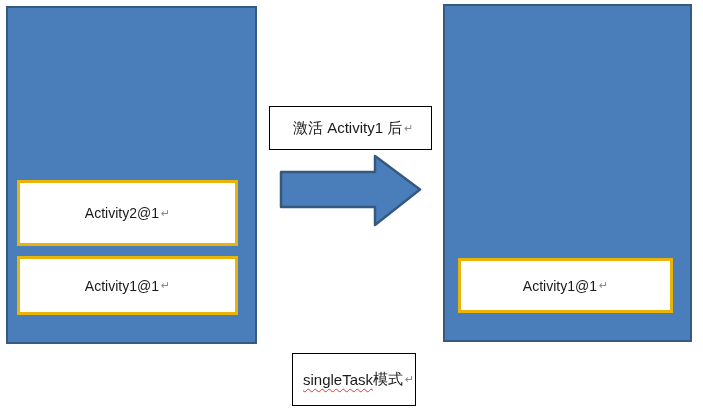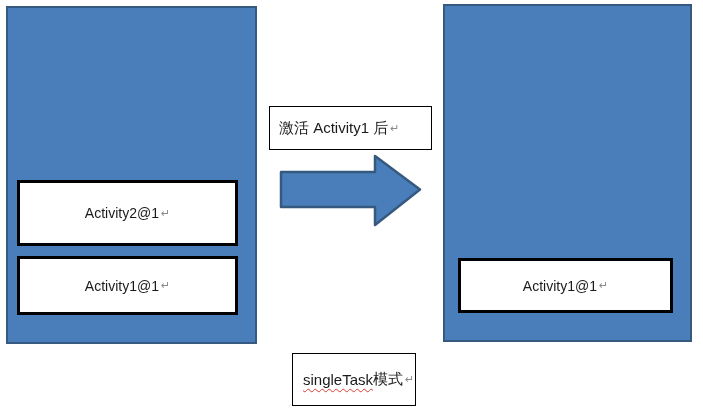--- a/index.html
+++ b/index.html
@@ -15,42 +15,42 @@
     position: absolute;
     background: #4a7ebb;
     border: 2px solid #36597f;
     box-sizing: border-box;
   }
   #left-stack  { left: 6px;   top: 6px; width: 251px; height: 338px; }
   #right-stack { left: 443px; top: 4px; width: 249px; height: 338px; }
   .activity-box {
     position: absolute;
     background: #ffffff;
-    border: 3px solid #000000;
+    border: 3px solid #eab308;
     box-sizing: border-box;
     display: flex;
     align-items: center;
     justify-content: center;
     font-size: 14px;
     color: #1a1a1a;
   }
   #left-box-1  { left: 9px;  top: 172px; width: 221px; height: 66px; }
   #left-box-2  { left: 9px;  top: 248px; width: 221px; height: 59px; }
   #right-box-1 { left: 13px; top: 252px; width: 215px; height: 55px; }
   .plain-label {
     position: absolute;
     background: #ffffff;
     border: 1px solid #000000;
     box-sizing: border-box;
     display: flex;
     align-items: center;
     font-size: 15px;
     color: #1a1a1a;
   }
-  #transition-label-box { left: 269px; top: 106px; width: 163px; height: 44px; padding-left: 9px; }
+  #transition-label-box { left: 269px; top: 106px; width: 163px; height: 44px; padding-left: 23px; }
   #caption-box          { left: 292px; top: 353px; width: 124px; height: 53px; padding-left: 10px; }
   .return-mark {
     color: #8a8a8a;
     font-size: 11px;
     margin-left: 2px;
     line-height: 1;
   }
   .squiggle {
     text-decoration-line: underline;
     text-decoration-style: wavy;

